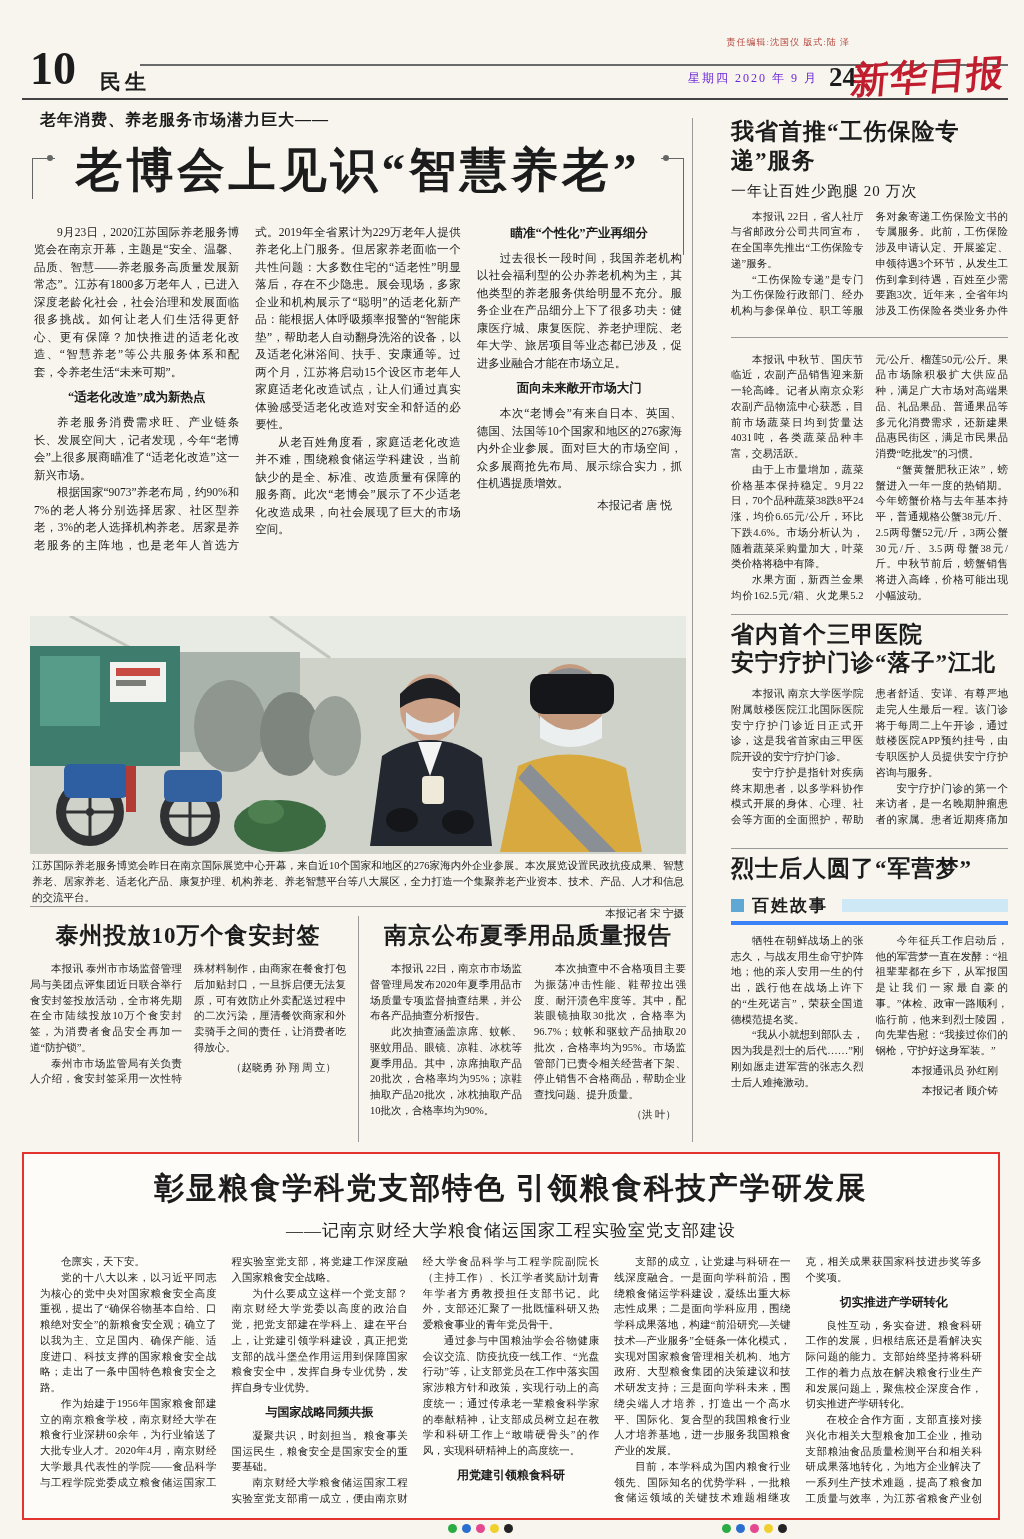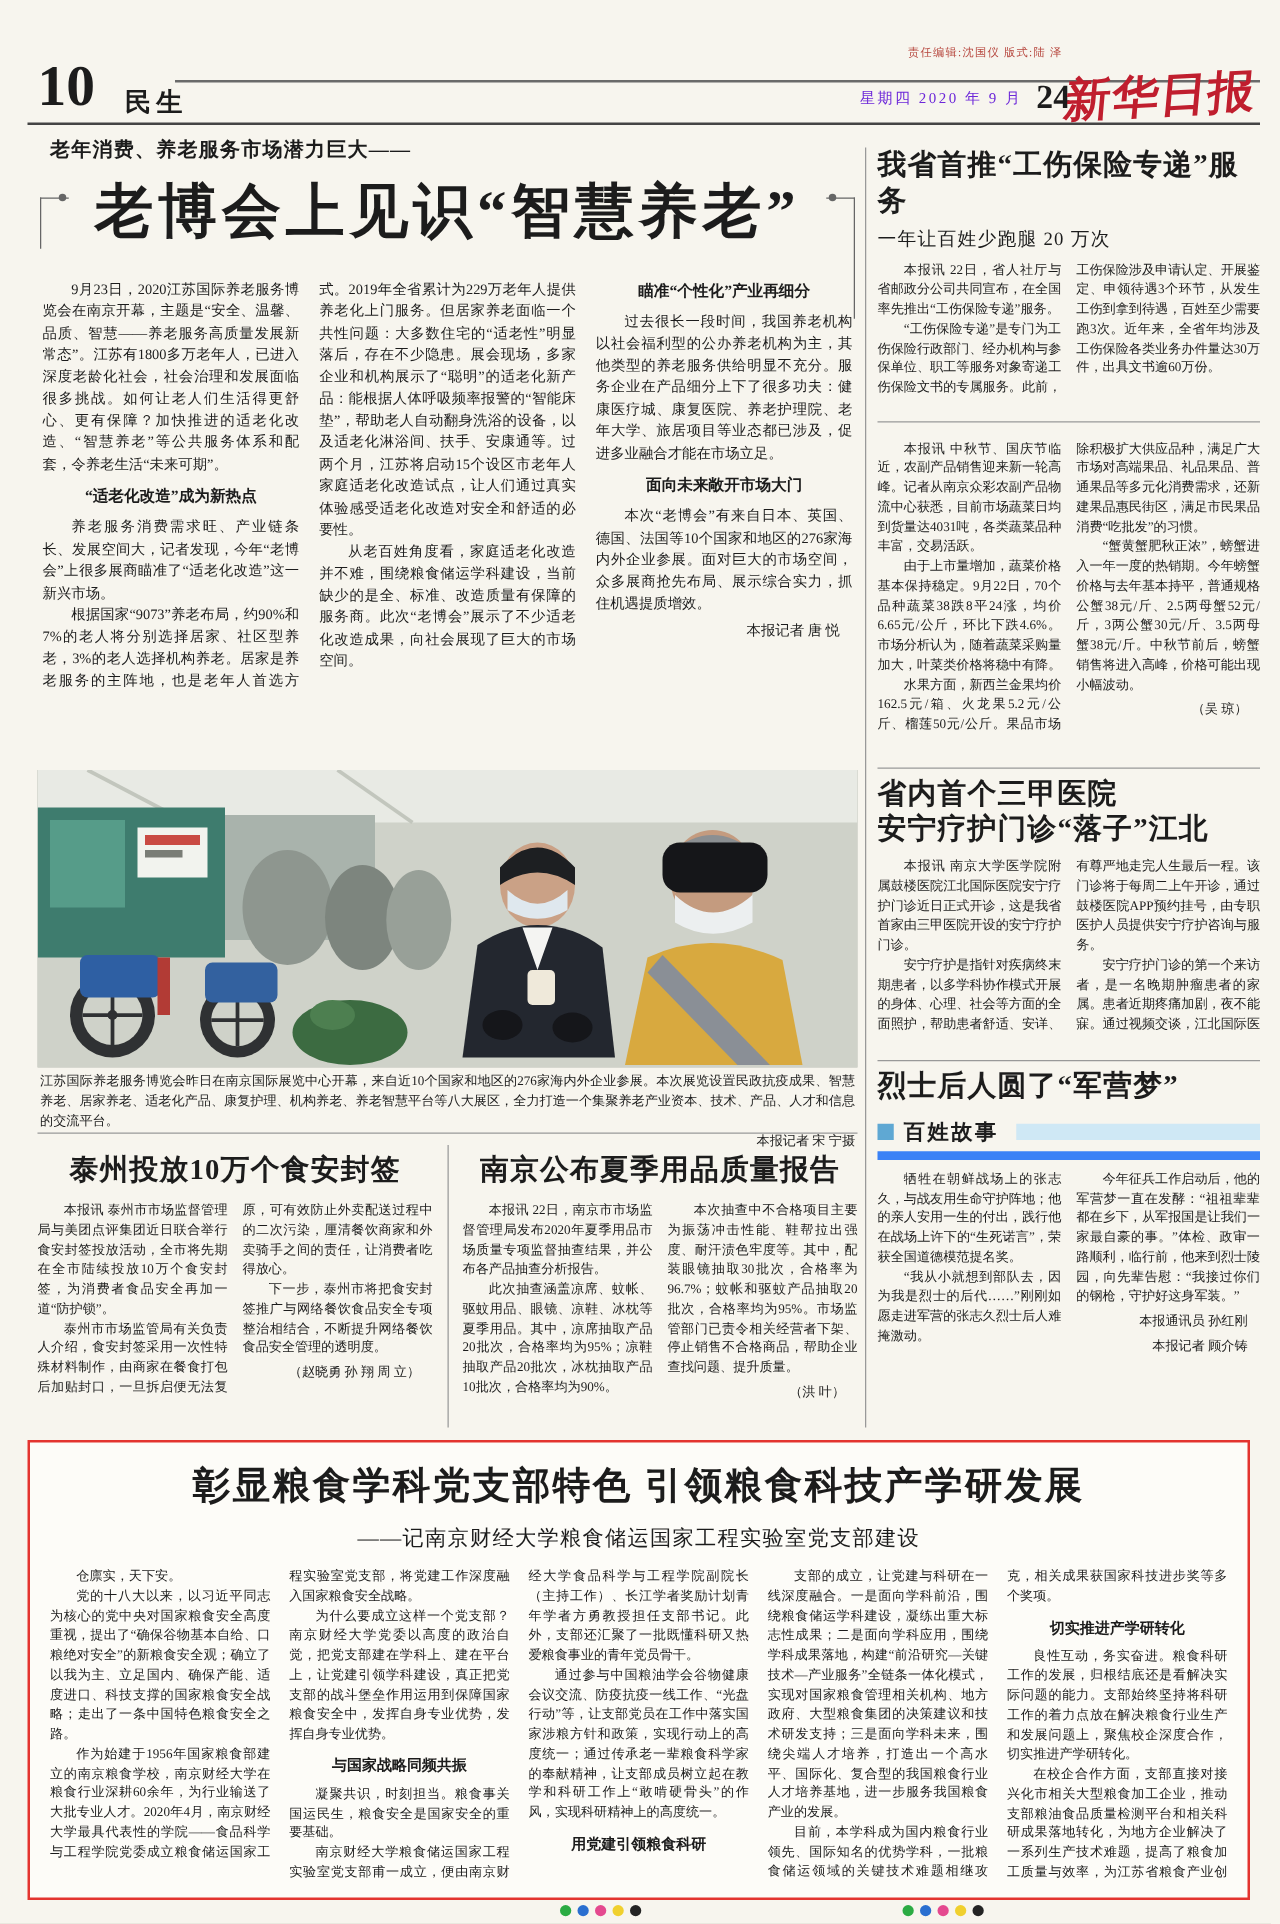--- a/index.html
+++ b/index.html
@@ -36,28 +36,28 @@
   .credit{text-align:right;margin-top:1px;}
   .lz-hline{position:absolute;left:0;top:798px;width:656px;height:1px;background:#999;}
   .bl-art{position:absolute;top:808px;width:316px;height:226px;}
   .bl-a{left:0;} .bl-b{left:340px;}
   .bl-vline{position:absolute;left:328px;top:808px;width:1px;height:226px;background:#999;}
   .bl-hl{font-size:23px;font-weight:bold;text-align:center;letter-spacing:1px;margin:4px 0 10px 0;}
   .bl-body{column-count:2;column-gap:12px;font-size:10.5px;line-height:1.5;height:172px;overflow:hidden;text-align:justify;}
   
   .rz-vline{position:absolute;left:692px;top:118px;width:1px;height:1024px;background:#999;}
   .rightzone{position:absolute;left:702px;top:112px;width:306px;}
-  .r-art{padding:6px 0 10px 0;}
+  .r-art{padding:6px 0 10px 0;margin-left:29px;}
   .r-art + .r-art{border-top:1px solid #999;}
   .r-hl{font-size:23px;font-weight:bold;letter-spacing:1px;line-height:1.25;}
   .r-sub{font-size:15px;margin-top:6px;letter-spacing:1px;}
   .r-body{margin-top:8px;column-count:2;column-gap:12px;font-size:10.5px;line-height:1.5;
           overflow:hidden;text-align:justify;}
   .h-a .r-body{height:118px;} .h-b .r-body{height:252px;} .h-c .r-body{height:152px;} .h-d .r-body{height:238px;}
-  .tag{display:flex;align-items:center;margin:10px 0 2px 0;border-bottom:7px solid #3b82f6;padding-bottom:4px;justify-content:space-between;}
+  .tag{display:flex;align-items:center;margin:10px 0 2px 0;border-bottom:4px solid #3b82f6;padding-bottom:4px;justify-content:space-between;}
   .tag-square{width:13px;height:13px;margin-right:8px;}
   .tag-text{font-size:17px;font-weight:bold;letter-spacing:2px;}
   .tag-bar{flex:1;height:13px;margin-left:14px;}
   
   .redbox{position:absolute;left:22px;top:1152px;width:978px;height:368px;border:2px solid #e3342f;
           background:#fdfcf8;box-sizing:border-box;padding:10px 16px;}
   .box-hl{text-align:center;font-size:30px;font-weight:bold;letter-spacing:2px;margin-top:4px;}
   .box-sub{text-align:center;font-size:17px;margin-top:10px;letter-spacing:1px;}
   .box-body{margin-top:12px;column-count:5;column-gap:15px;font-size:10.5px;line-height:1.5;
             height:262px;overflow:hidden;text-align:justify;}
@@ -156,21 +156,20 @@
       <div class="credit">本报记者 宋  宁摄</div>
     </div>
 
     <div class="lz-hline"></div>
 
     <div class="bl-art bl-a">
       <div class="bl-hl">泰州投放10万个食安封签</div>
       <div class="bl-body">
           <p class="para">本报讯  泰州市市场监督管理局与美团点评集团近日联合举行食安封签投放活动，全市将先期在全市陆续投放10万个食安封签，为消费者食品安全再加一道“防护锁”。</p>
           <p class="para">泰州市市场监管局有关负责人介绍，食安封签采用一次性特殊材料制作，由商家在餐食打包后加贴封口，一旦拆启便无法复原，可有效防止外卖配送过程中的二次污染，厘清餐饮商家和外卖骑手之间的责任，让消费者吃得放心。</p>
-          <p class="para">下一步，泰州市将把食安封签推广与网络餐饮食品安全专项整治相结合，不断提升网络餐饮食品安全管理的透明度。</p>
           <p class="by">（赵晓勇  孙  翔  周  立）</p>
         </div>
     </div>
     <div class="bl-vline"></div>
     <div class="bl-art bl-b">
       <div class="bl-hl">南京公布夏季用品质量报告</div>
       <div class="bl-body">
           <p class="para">本报讯  22日，南京市市场监督管理局发布2020年夏季用品市场质量专项监督抽查结果，并公布各产品抽查分析报告。</p>
           <p class="para">此次抽查涵盖凉席、蚊帐、驱蚊用品、眼镜、凉鞋、冰枕等夏季用品。其中，凉席抽取产品20批次，合格率均为95%；凉鞋抽取产品20批次，冰枕抽取产品10批次，合格率均为90%。</p>
           <p class="para">本次抽查中不合格项目主要为振荡冲击性能、鞋帮拉出强度、耐汗渍色牢度等。其中，配装眼镜抽取30批次，合格率为96.7%；蚊帐和驱蚊产品抽取20批次，合格率均为95%。市场监管部门已责令相关经营者下架、停止销售不合格商品，帮助企业查找问题、提升质量。</p>

